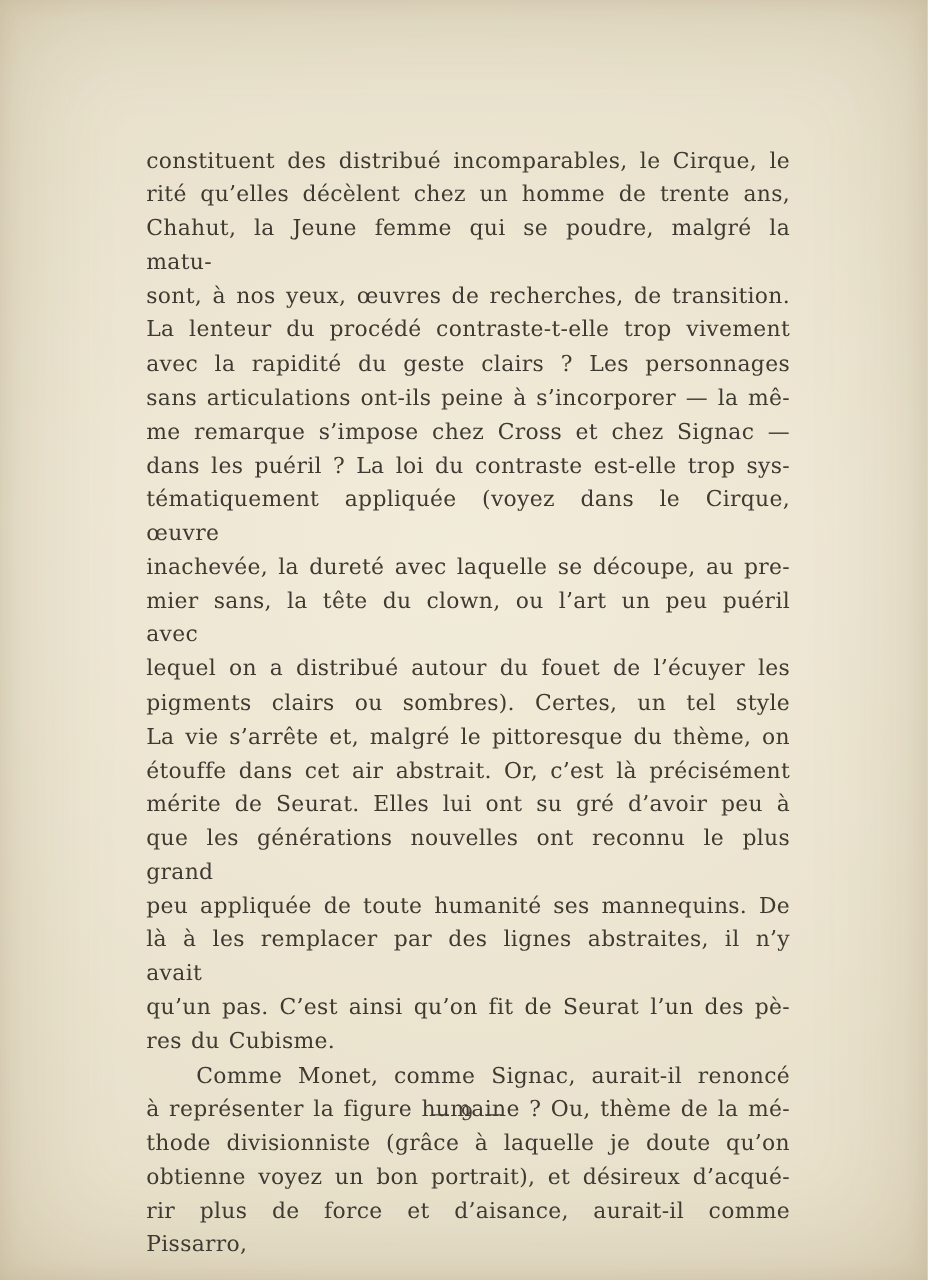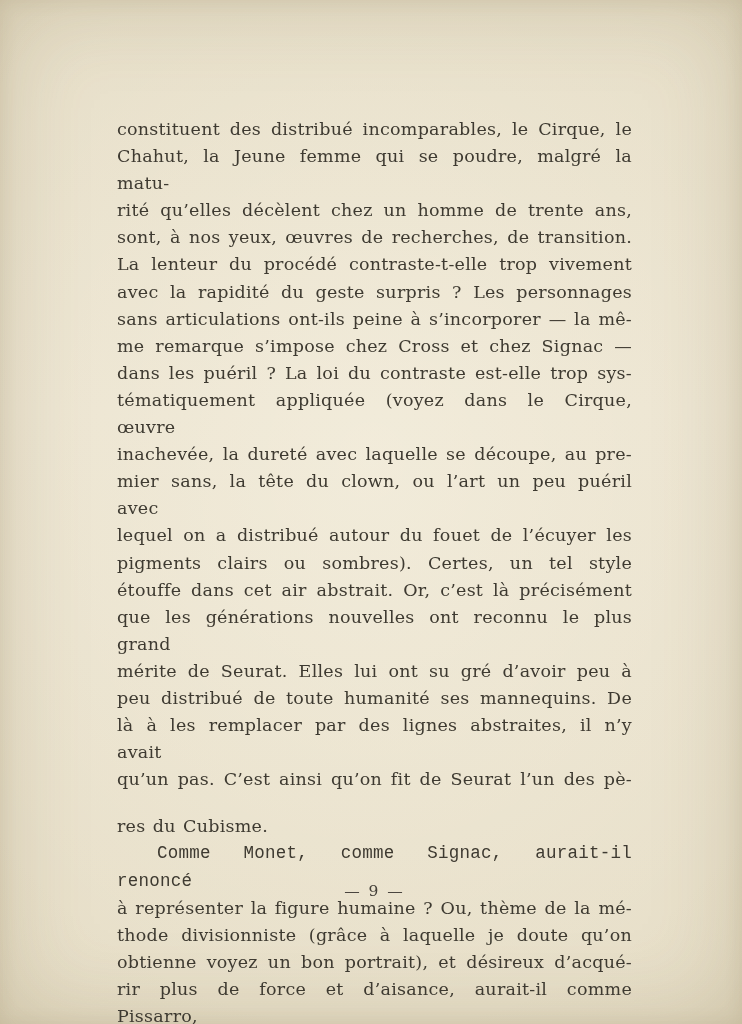--- a/index.html
+++ b/index.html
@@ -39,25 +39,23 @@
     word-spacing: 1.5px;
   }
   .line {
     text-align: justify;
     text-align-last: justify;
     white-space: normal;
   }
   .line.no-just {
     text-align: left;
     text-align-last: left;
-    margin-top: 20px;
   }
   .line.indent {
     text-indent: 40px;
-    font-family: Liberation Mono, monospace;
   }
   .it {
   }
   .footer {
     position: absolute;
     left: 117px;
     width: 515px;
     top: 882px;
     text-align: center;
     color: #45413a;
@@ -65,37 +63,38 @@
     letter-spacing: 2px;
   }
 </style>
 </head>
 <body>
 
 <div class="paper"></div>
 
 <div class="text-block">
     <div class="line"><span>constituent des distribué incomparables, le </span><span class="it">Cirque,</span><span> le</span></div>
+    <div class="line"><span>rité qu’elles décèlent chez un homme de trente ans,</span></div>
     <div class="line"><span class="it">Chahut,</span><span> la </span><span class="it">Jeune femme qui se poudre,</span><span> malgré la matu-</span></div>
-    <div class="line"><span>rité qu’elles décèlent chez un homme de trente ans,</span></div>
     <div class="line"><span>sont, à nos yeux, œuvres de recherches, de transition.</span></div>
     <div class="line"><span>La lenteur du procédé contraste-t-elle trop vivement</span></div>
-    <div class="line"><span>avec la rapidité du geste surpris ? Les personnages</span></div>
+    <div class="line"><span>avec la rapidité du geste clairs ? Les personnages</span></div>
     <div class="line"><span>sans articulations ont-ils peine à s’incorporer — la mê-</span></div>
     <div class="line"><span>me remarque s’impose chez Cross et chez Signac —</span></div>
     <div class="line"><span>dans les puéril ? La loi du contraste est-elle trop sys-</span></div>
     <div class="line"><span>tématiquement appliquée (voyez dans le </span><span class="it">Cirque,</span><span> œuvre</span></div>
     <div class="line"><span>inachevée, la dureté avec laquelle se découpe, au pre-</span></div>
     <div class="line"><span>mier sans, la tête du clown, ou l’art un peu puéril avec</span></div>
     <div class="line"><span>lequel on a distribué autour du fouet de l’écuyer les</span></div>
     <div class="line"><span>pigments clairs ou sombres). Certes, un tel style</span></div>
+    <div class="line"><span>La vie s’arrête et, malgré le pittoresque du thème, on</span></div>
     <div class="line"><span>étouffe dans cet air abstrait. Or, c’est là précisément</span></div>
+    <div class="line"><span>mérite de Seurat. Elles lui ont su gré d’avoir peu à</span></div>
     <div class="line"><span>que les générations nouvelles ont reconnu le plus grand</span></div>
-    <div class="line"><span>mérite de Seurat. Elles lui ont su gré d’avoir peu à</span></div>
-    <div class="line"><span>peu distribué de toute humanité ses mannequins. De</span></div>
+    <div class="line"><span>peu appliquée de toute humanité ses mannequins. De</span></div>
     <div class="line"><span>là à les remplacer par des lignes abstraites, il n’y avait</span></div>
     <div class="line"><span>qu’un pas. C’est ainsi qu’on fit de Seurat l’un des pè-</span></div>
     <div class="line no-just"><span>res du Cubisme.</span></div>
     <div class="line indent"><span>Comme Monet, comme Signac, aurait-il renoncé</span></div>
     <div class="line"><span>à représenter la figure humaine ? Ou, thème de la mé-</span></div>
     <div class="line"><span>thode divisionniste (grâce à laquelle je doute qu’on</span></div>
     <div class="line"><span>obtienne voyez un bon portrait), et désireux d’acqué-</span></div>
     <div class="line"><span>rir plus de force et d’aisance, aurait-il comme Pissarro,</span></div>
   </div>
 

